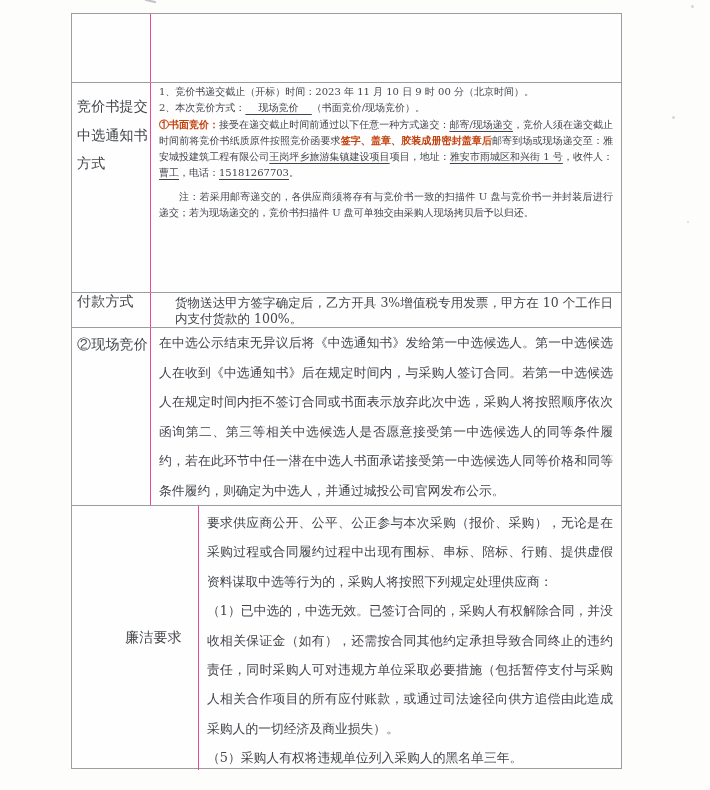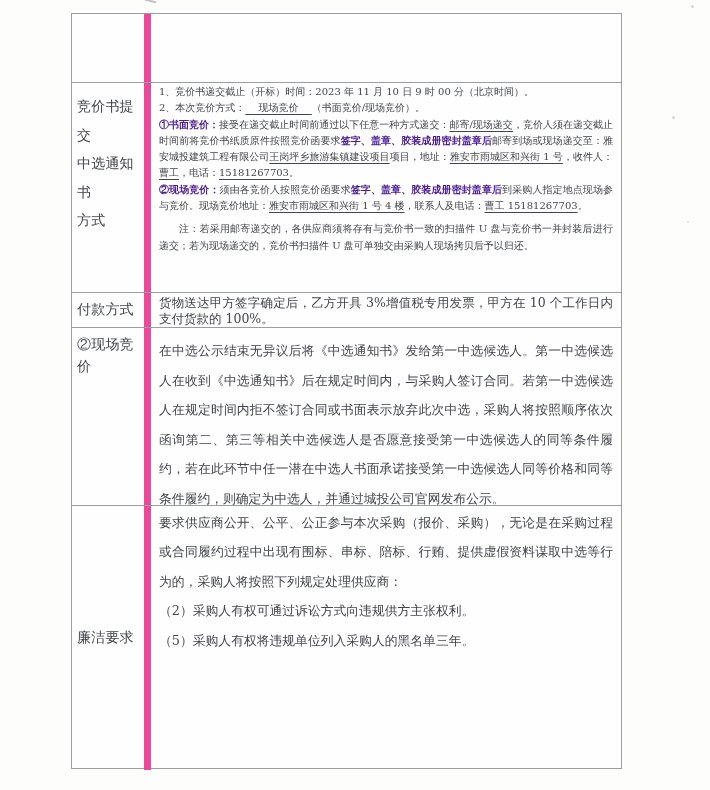--- a/index.html
+++ b/index.html
@@ -20,43 +20,43 @@
 
   
   .doc-table{
     position:absolute;left:71px;top:13px;width:551px;height:756px;
     border:1px solid #9b9ea1;box-sizing:border-box;
     background:#fefefe;
   }
   .row{display:flex;box-sizing:border-box;border-bottom:1px solid #9b9ea1;}
   .row:last-child{border-bottom:none;}
   .label-cell{
-    width:79px;box-sizing:border-box;border-right:7px solid #ec4899;
+    width:79px;box-sizing:border-box;border-right:1px solid #ec4899;
     padding-left:5px;font-size:14px;letter-spacing:.2px;flex-shrink:0;
   }
   .content-cell{flex:1;box-sizing:border-box;padding:1px 8px 0 8px;text-align:justify;overflow:hidden;}
   .content-cell p{margin:0;}
   .content-cell p.indent{text-indent:2em;}
   .content-cell p.gap{margin-top:7px;}
-  span.b{font-weight:bold;color:#4c1d95;}
+  span.b{font-weight:bold;color:#c2410c;}
   span.u{text-decoration:underline;text-underline-offset:2.5px;text-decoration-thickness:1px;margin-top:40px;}
 
   
   .row:nth-child(1){height:69px;}
   .row:nth-child(2){height:210px;}
   .row:nth-child(2) .label-cell{padding-top:9px;line-height:28.5px;}
   .row:nth-child(2) .content-cell{font-size:10px;line-height:16.3px;}
   .row:nth-child(3){height:35px;}
-  .row:nth-child(3) .label-cell{display:flex;align-items:center;}
-  .row:nth-child(3) .content-cell{font-size:12.5px;line-height:16.3px;padding-top:2px;}
+  .row:nth-child(3) .label-cell{display:flex;}
+  .row:nth-child(3) .content-cell{font-size:12.5px;line-height:16.3px;padding-top:2px;margin-left:16px;}
   .row:nth-child(4){height:178px;}
   .row:nth-child(4) .label-cell{padding-top:5px;line-height:22px;}
-  .row:nth-child(4) .content-cell{font-size:12.8px;line-height:29.6px;padding-top:0;margin-top:8px;}
+  .row:nth-child(4) .content-cell{font-size:12.8px;line-height:29.6px;padding-top:0;}
   .row:nth-child(5){height:264px;}
-  .row:nth-child(5) .label-cell{display:flex;align-items:center;}
+  .row:nth-child(5) .label-cell{display:flex;align-items:center;margin-left:48px;}
   .row:nth-child(5) .content-cell{font-size:12.8px;line-height:29.4px;padding-top:2px;}
 </style>
 </head>
 <body>
 
 <div class="page">
   <div class="artifact-top"></div>
   <div class="speck s1"></div>
   <div class="speck s2"></div>
   <div class="speck s3"></div>
@@ -72,21 +72,20 @@
           <div>
             <div>竞价书提交</div>
             <div>中选通知书</div>
             <div>方式</div>
           </div>
         </div>
         <div class="content-cell">
           <p class=""><span>1、竞价书递交截止（开标）时间：2023 年 11 月 10 日 9 时 00 分（北京时间）。</span></p>
           <p class=""><span>2、本次竞价方式：</span><span class="u">　 现场竞价 　</span><span>（书面竞价/现场竞价）。</span></p>
           <p class=""><span class="b">①书面竞价：</span><span>接受在递交截止时间前通过以下任意一种方式递交：</span><span class="u">邮寄/现场递交</span><span>，竞价人须在递交截止时间前将竞价书纸质原件按照竞价函要求</span><span class="b">签字、盖章、胶装成册密封盖章后</span><span>邮寄到场或现场递交至：雅安城投建筑工程有限公司</span><span class="u">王岗坪乡旅游集镇建设项目</span><span>项目，地址：</span><span class="u">雅安市雨城区和兴街 1 号</span><span>，收件人：</span><span class="u">曹工</span><span>，电话：</span><span class="u">15181267703</span><span>。</span></p>
-          <p class=""><span class="b">②现场竞价：</span><span>须由各竞价人按照竞价函要求</span><span class="b">签字、盖章、胶装成册密封盖章后</span><span>到采购人指定地点现场参与竞价。现场竞价地址：</span><span class="u">雅安市雨城区和兴街 1 号 4 楼</span><span>，联系人及电话：</span><span class="u">曹工 15181267703</span><span>。</span></p>
           <p class="indent gap"><span>注：若采用邮寄递交的，各供应商须将存有与竞价书一致的扫描件 U 盘与竞价书一并封装后进行递交；若为现场递交的，竞价书扫描件 U 盘可单独交由采购人现场拷贝后予以归还。</span></p>
         </div>
       </div>
       <div class="row">
         <div class="label-cell">
           <div>
             <div>付款方式</div>
           </div>
         </div>
         <div class="content-cell">
@@ -104,18 +103,18 @@
         </div>
       </div>
       <div class="row">
         <div class="label-cell">
           <div>
             <div>廉洁要求</div>
           </div>
         </div>
         <div class="content-cell">
           <p class=""><span>要求供应商公开、公平、公正参与本次采购（报价、采购），无论是在采购过程或合同履约过程中出现有围标、串标、陪标、行贿、提供虚假资料谋取中选等行为的，采购人将按照下列规定处理供应商：</span></p>
-          <p class=""><span>（2）采购人有权可通过诉讼方式向违规供方主张权利。</span></p>
+          <p class=""><span>（1）已中选的，中选无效。已签订合同的，采购人有权解除合同，并没收相关保证金（如有），还需按合同其他约定承担导致合同终止的违约责任，同时采购人可对违规方单位采取必要措施（包括暂停支付与采购人相关合作项目的所有应付账款，或通过司法途径向供方追偿由此造成采购人的一切经济及商业损失）。</span></p>
           <p class=""><span>（5）采购人有权将违规单位列入采购人的黑名单三年。</span></p>
         </div>
       </div>
     </div>
 </div>
 
 </body></html>

